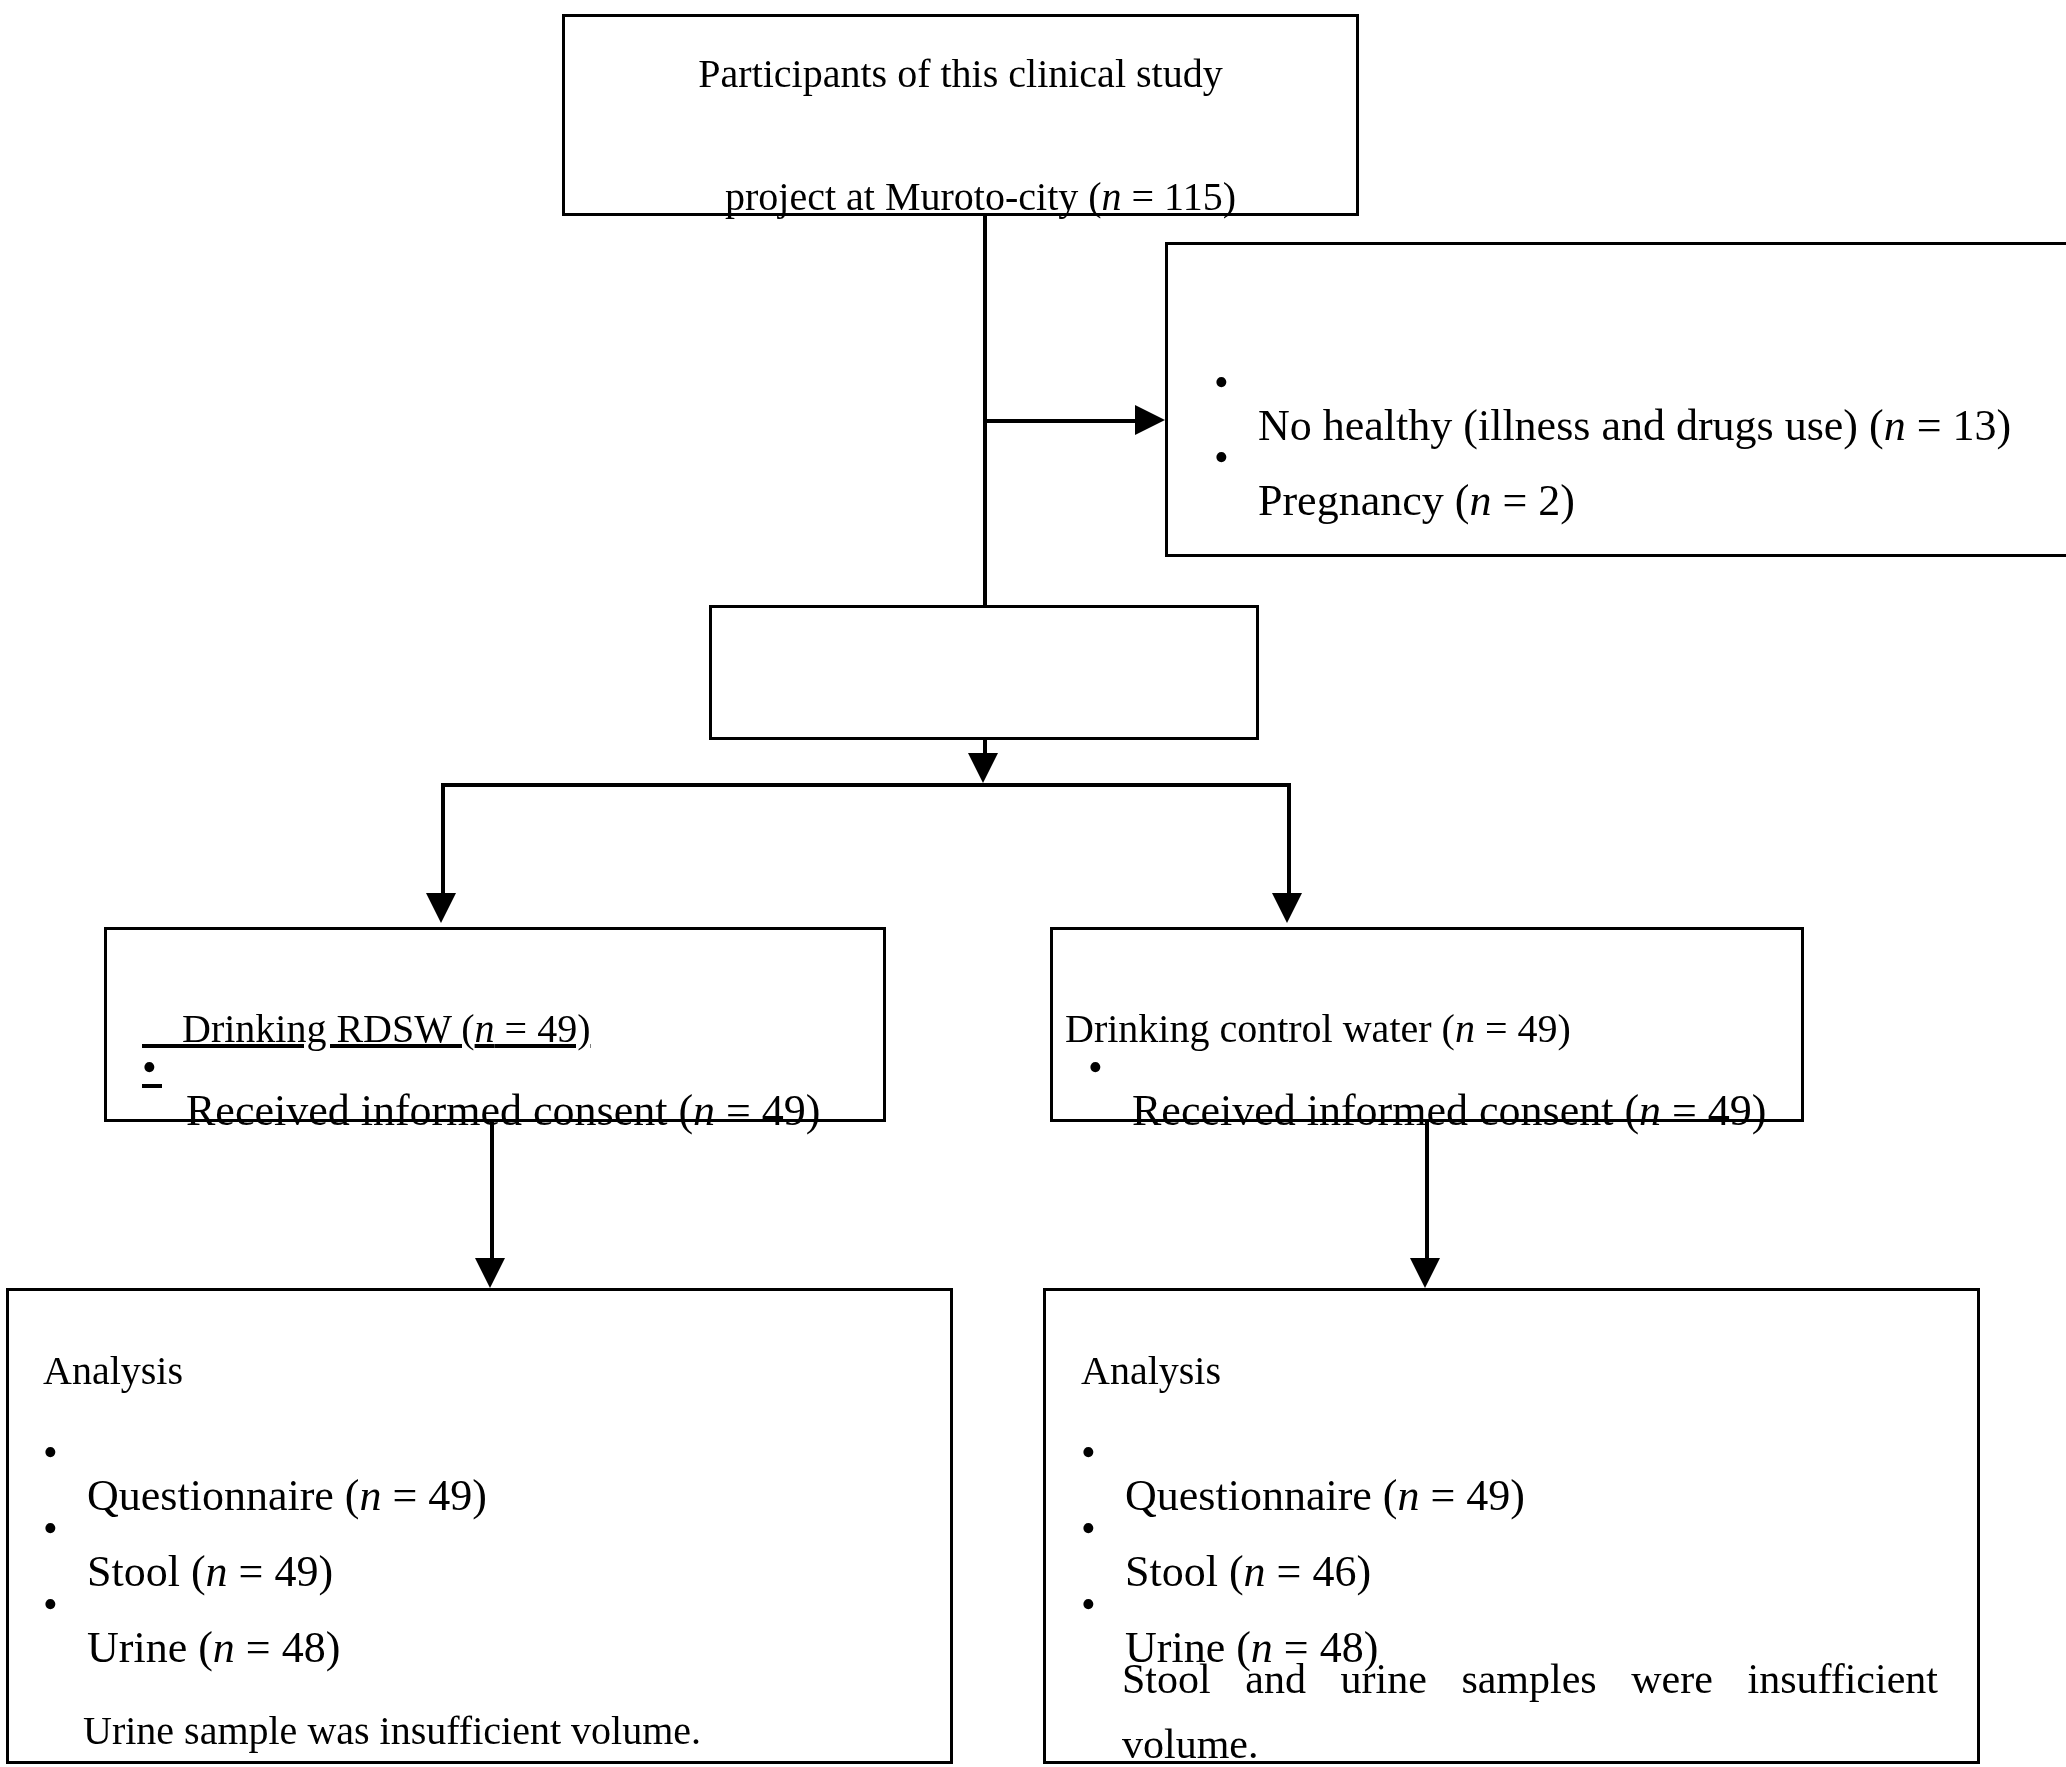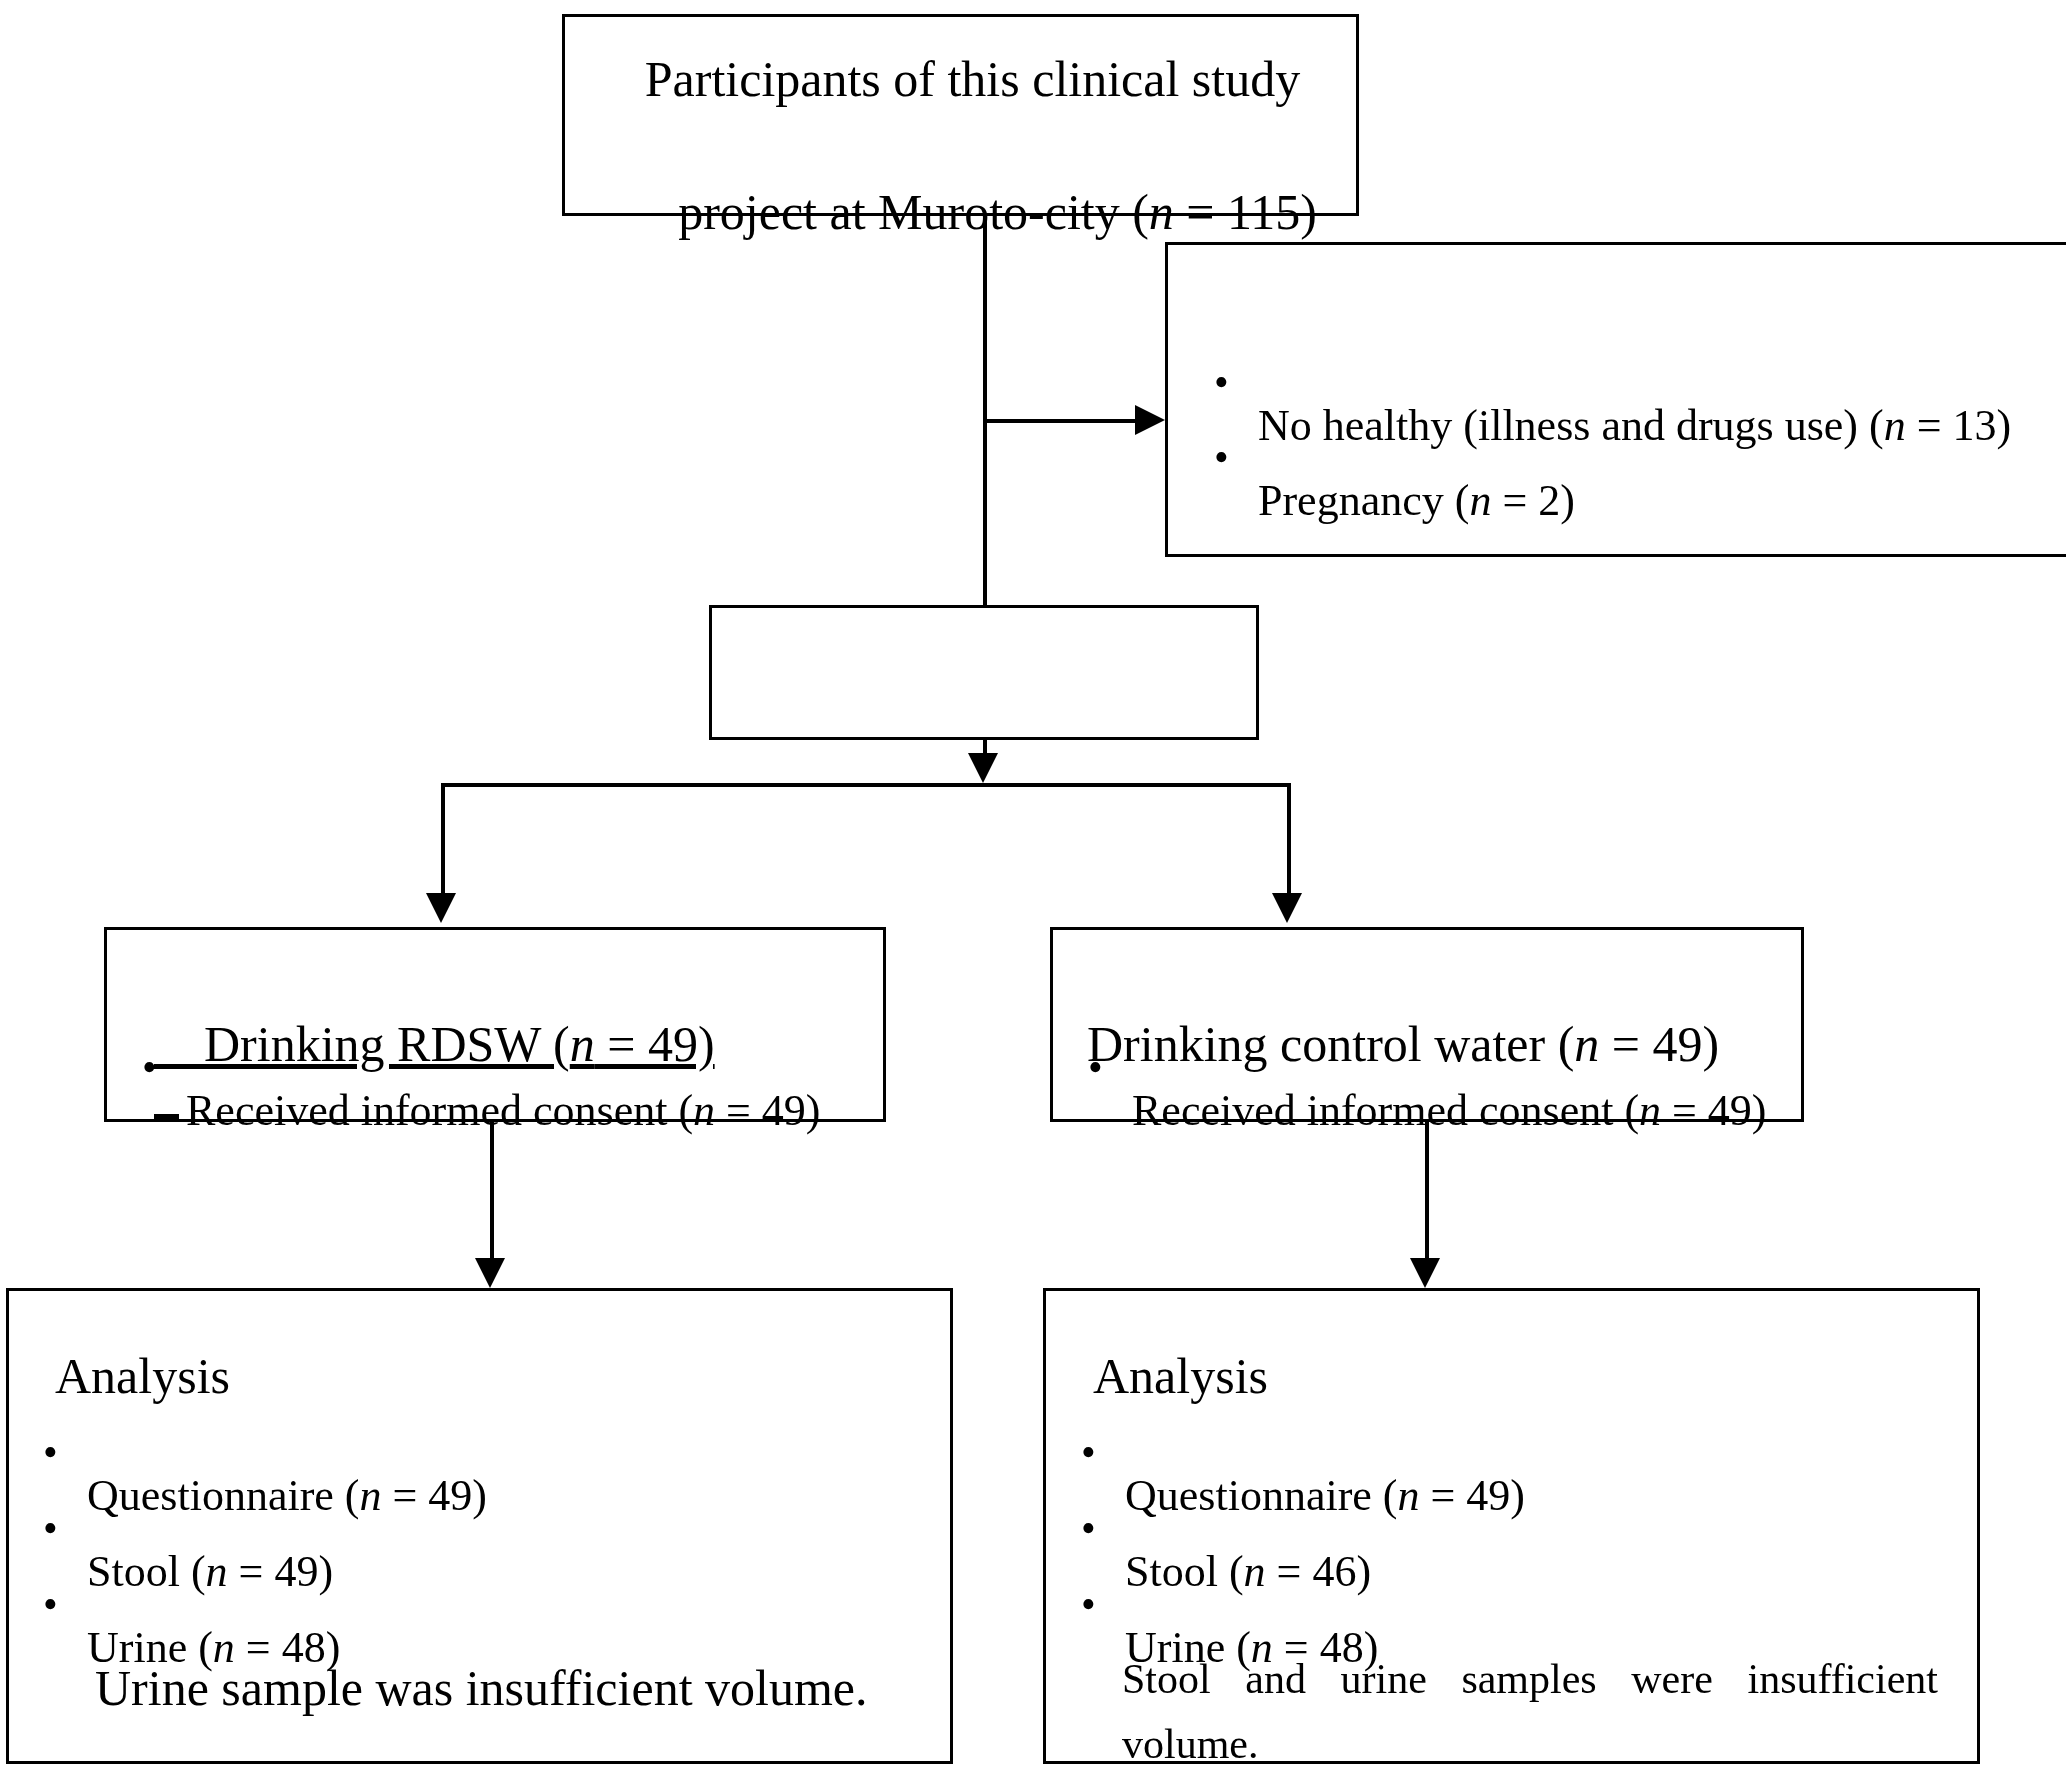--- a/index.html
+++ b/index.html
@@ -21,22 +21,21 @@
   .box {
     position: absolute;
     border: 3.5px solid #000000;
     background: #ffffff;
     box-sizing: border-box;
   }
   .txt {
     position: absolute;
     white-space: pre;
     line-height: 1.0;
-    font-size: 50px;
-    padding-left: 12px;
+    font-size: 40px;
   }
   .center {
     text-align: center;
   }
   .ital {
     font-style: italic;
   }
   .bullet {
     position: absolute;
     white-space: pre;
@@ -149,21 +148,21 @@
   <div class="txt" style="left:43px; top:1351px;">Analysis</div>
   <div class="bullet" style="left:43px; top:1430px;">
     <span>Questionnaire (</span><span class="ital">n</span><span> = 49)</span>
   </div>
   <div class="bullet" style="left:43px; top:1506px;">
     <span>Stool (</span><span class="ital">n</span><span> = 49)</span>
   </div>
   <div class="bullet" style="left:43px; top:1582px;">
     <span>Urine (</span><span class="ital">n</span><span> = 48)</span>
   </div>
-  <div class="txt" style="left:83px; top:1663px;">Urine sample was insufficient volume.</div>
+  <div class="txt" style="left:83px; top:1711px;">Urine sample was insufficient volume.</div>
 
   <div class="box" style="left:1043px; top:1288px; width:937px; height:476px;">
   </div>
   <div class="txt" style="left:1081px; top:1351px;">Analysis</div>
   <div class="bullet" style="left:1081px; top:1430px;">
     <span>Questionnaire (</span><span class="ital">n</span><span> = 49)</span>
   </div>
   <div class="bullet" style="left:1081px; top:1506px;">
     <span>Stool (</span><span class="ital">n</span><span> = 46)</span>
   </div>

